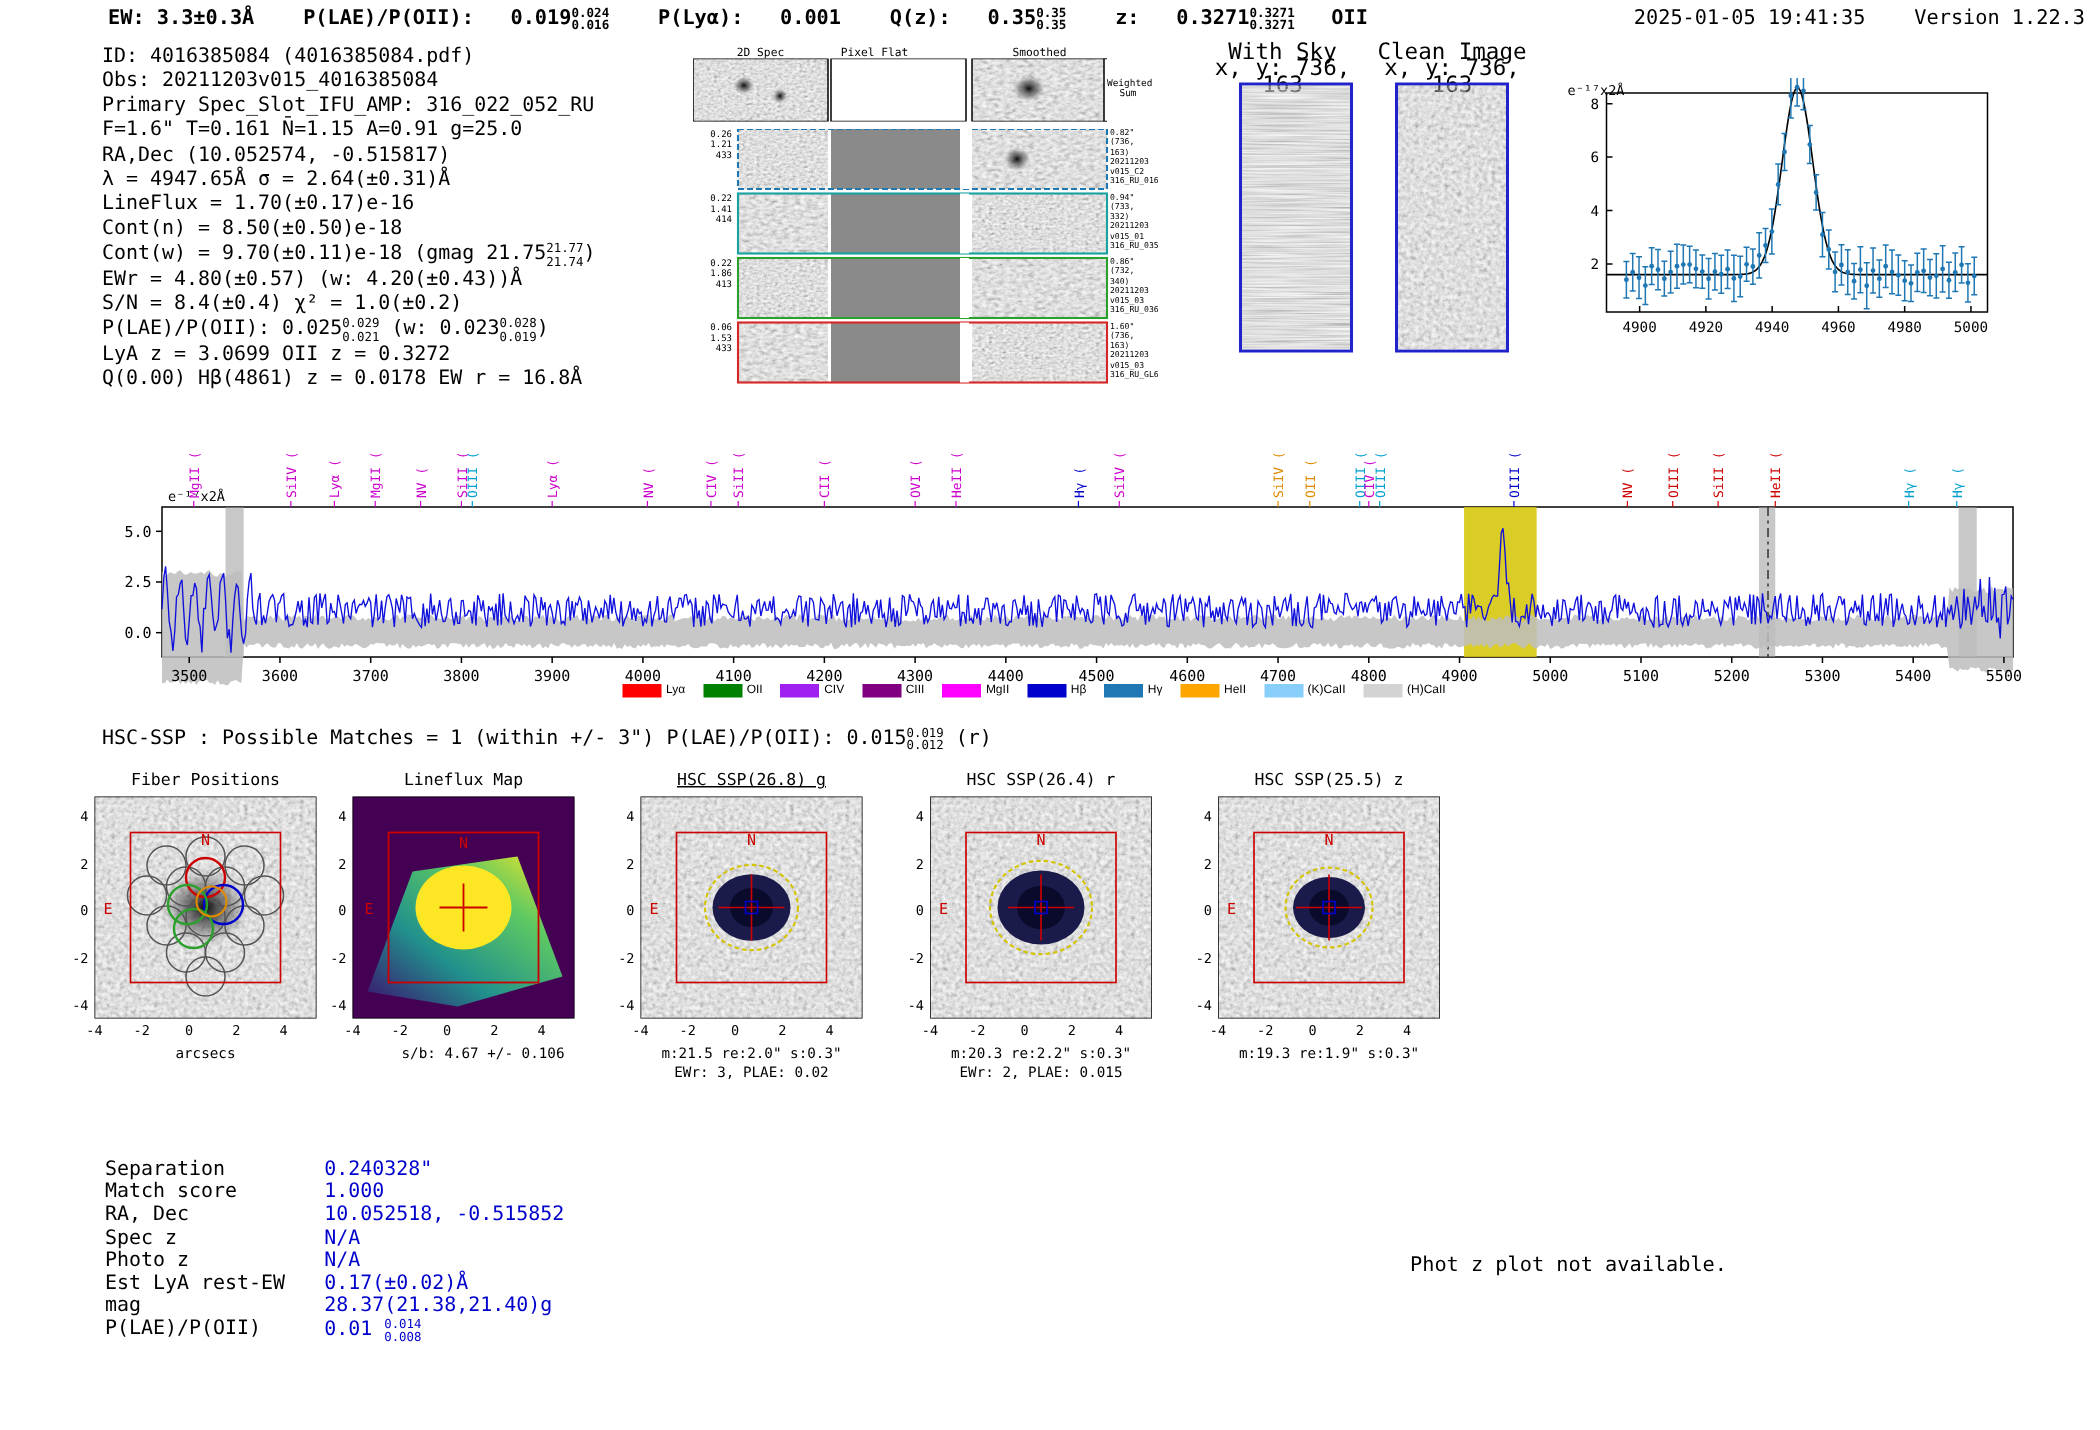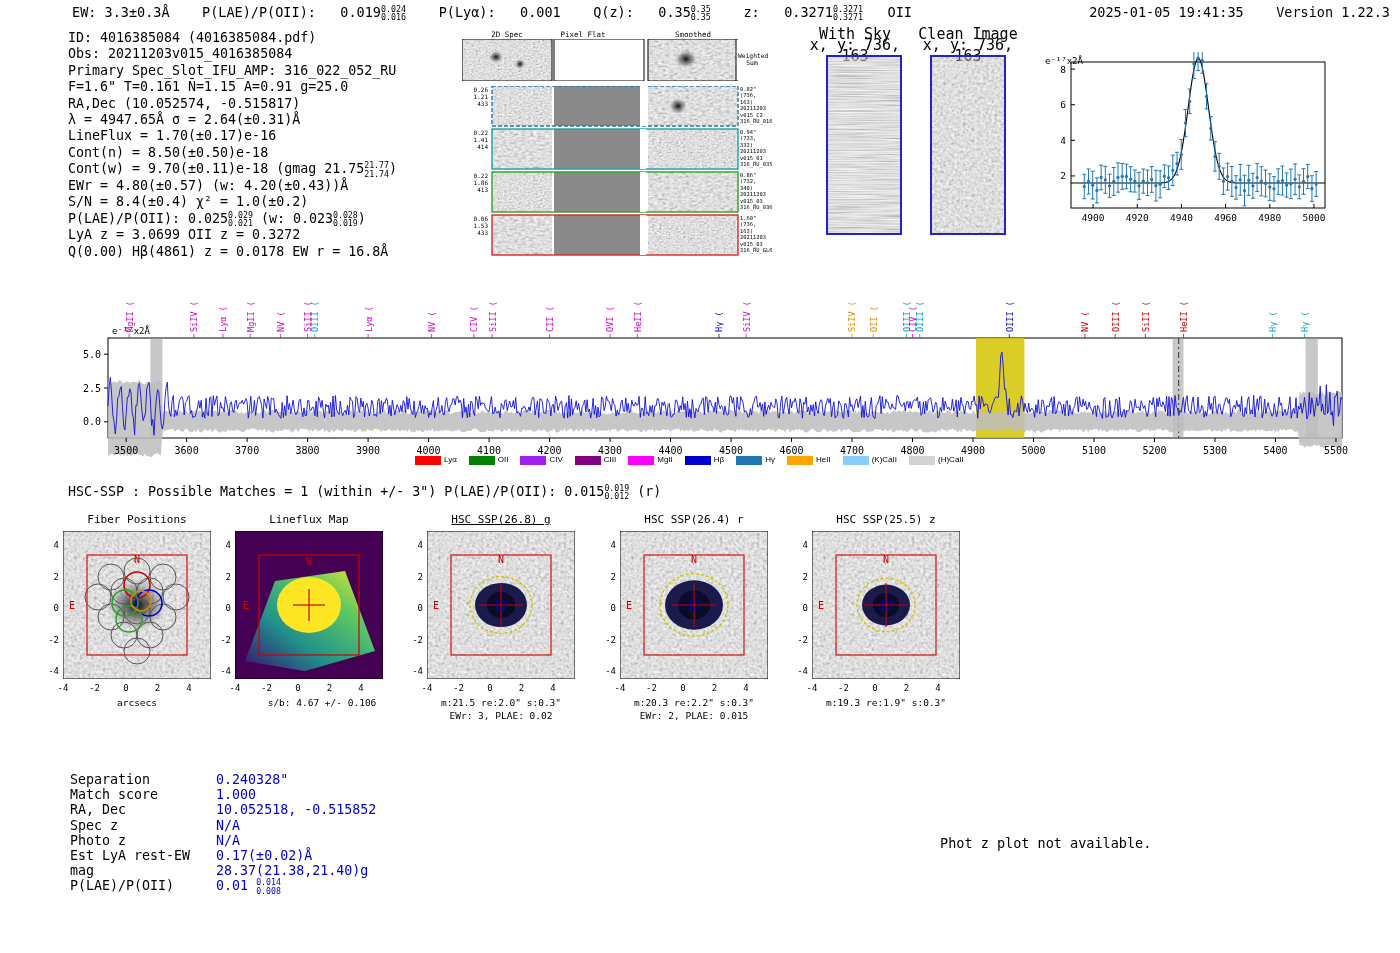--- a/index.html
+++ b/index.html
@@ -5,21 +5,21 @@
   html,body{margin:0;padding:0;background:#ffffff;}
   body{width:1400px;height:953px;position:relative;font-family:"DejaVu Sans Mono",monospace;color:#000;}
   .abs{position:absolute;}
   .mono{font-family:"DejaVu Sans Mono",monospace;}
   .sans{font-family:"Liberation Sans",sans-serif;}
   .nowrap{white-space:nowrap;}
   .frac{display:inline-block;vertical-align:middle;font-size:0.62em;line-height:1.0;text-align:left;}
   .blue{color:#0000cc;}
 
   
-  #topline{left:72px;top:4px;font-size:13.5px;letter-spacing:0px;}
+  #topline{left:72px;top:4px;font-size:13.5px;letter-spacing:0px;font-weight:bold;}
   #version{right:10px;top:4px;font-size:13.5px;}
 
   
   #infoblock{left:68px;top:30px;font-size:13.3px;line-height:16.4px;}
 
   
   #specpanel{left:462px;top:30px;width:300px;height:222px;}
   .sp-label{position:absolute;font-size:7.5px;text-align:center;}
   .mini-left{position:absolute;font-size:6px;line-height:7px;text-align:right;}
   .mini-right{position:absolute;font-size:5.4px;line-height:6.4px;}

